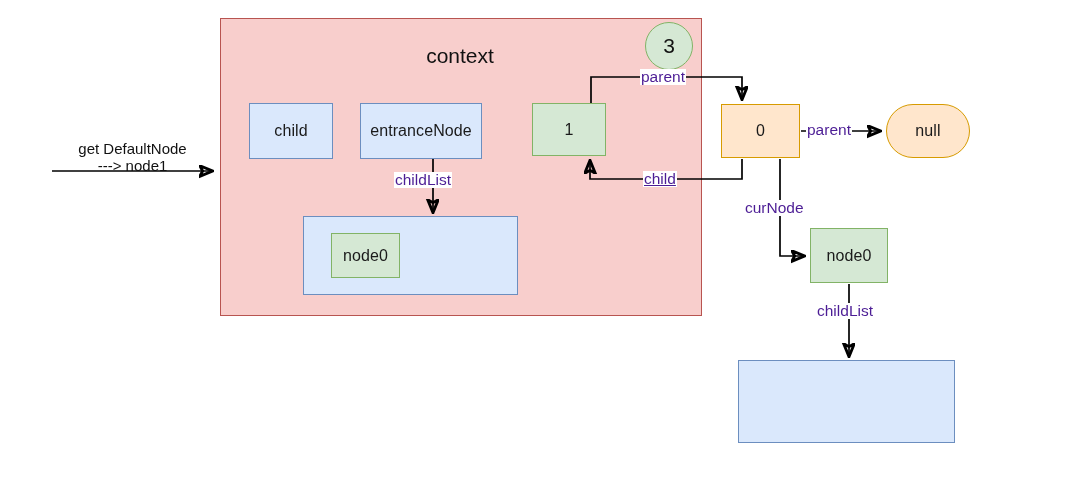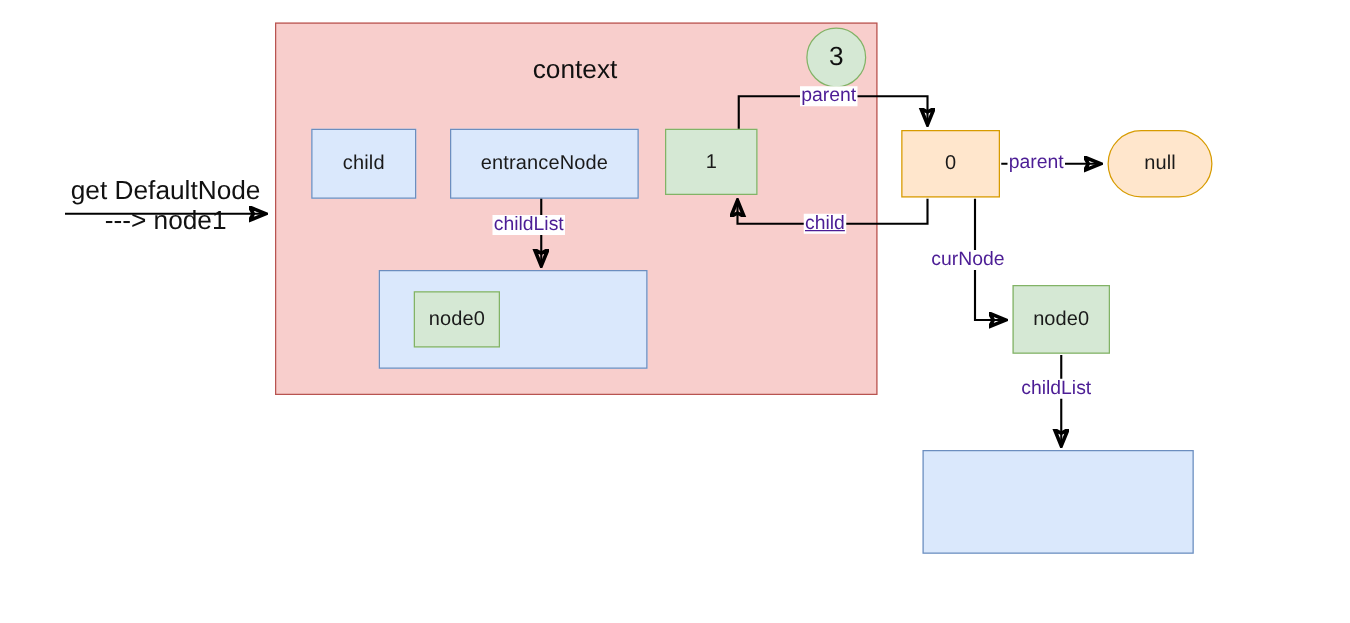--- a/index.html
+++ b/index.html
@@ -66,21 +66,21 @@
     position: absolute;
     background: #ffffff;
     font-size: 15.5px;
     color: #4c1d95;
     line-height: 1.05;
     white-space: nowrap;
     padding: 0 1px;
   }
   .plain-label {
     position: absolute;
-    font-size: 21px;
+    font-size: 15px;
     color: #111;
     white-space: nowrap;
     line-height: 1.12;
     text-align: center;
   }
   svg.edges {
     position: absolute;
     left: 0; top: 0;
     width: 1080px;
     height: 498px;
@@ -98,21 +98,21 @@
 <div id="canvas">
 
   <div class="box ctx-box" style="left:220px; top:18px; width:482px; height:298px;"></div>
 
   <div class="title" style="left:370px; top:44px; width:180px;">context</div>
 
   <div class="badge" style="left:645px; top:22px; width:46px; height:46px;">3</div>
 
   <div class="box blue-box" style="left:249px; top:103px; width:84px; height:56px;">child</div>
 
-  <div class="box blue-box" style="left:360px; top:103px; width:151px; height:56px;">entranceNode</div>
+  <div class="box blue-box" style="left:360px; top:103px; width:122px; height:56px;">entranceNode</div>
 
   <div class="box green-box" style="left:532px; top:103px; width:74px; height:53px;">1</div>
 
   <div class="box blue-box" style="left:303px; top:216px; width:215px; height:79px;"></div>
 
   <div class="box green-box" style="left:331px; top:233px; width:69px; height:45px;">node0</div>
 
   <div class="box yellow-box" style="left:721px; top:104px; width:79px; height:54px;">0</div>
 
   <div class="box yellow-box" style="left:886px; top:104px; width:84px; height:54px;border-radius:27px;">null</div>

